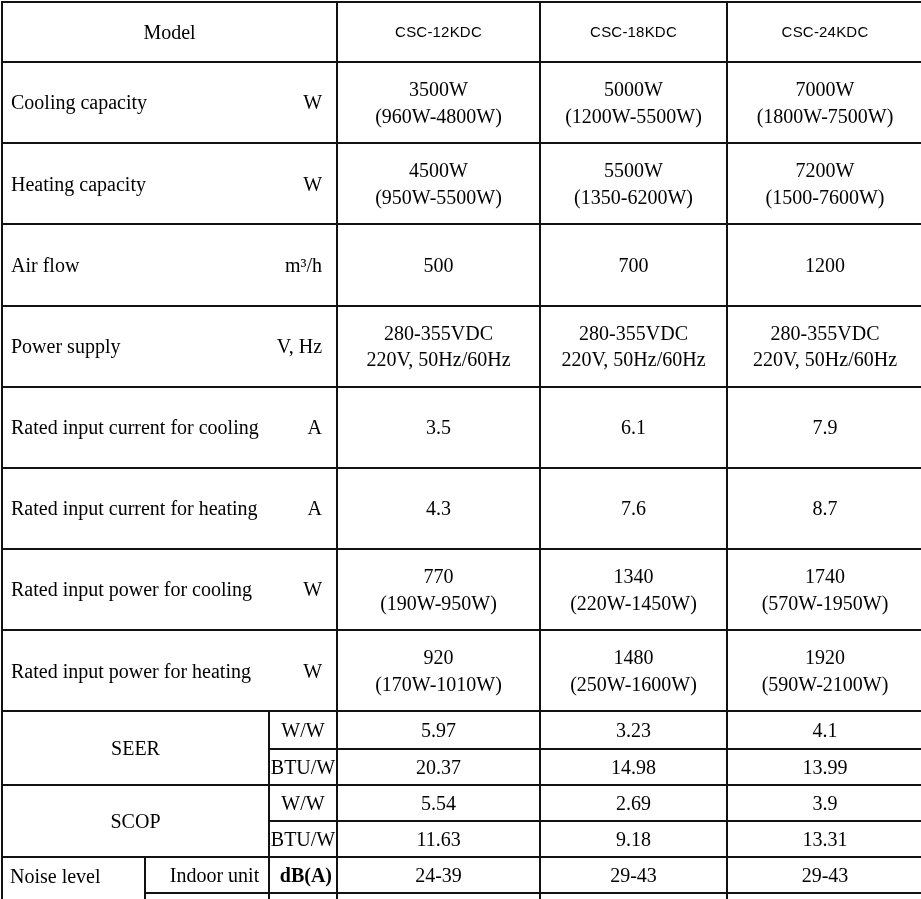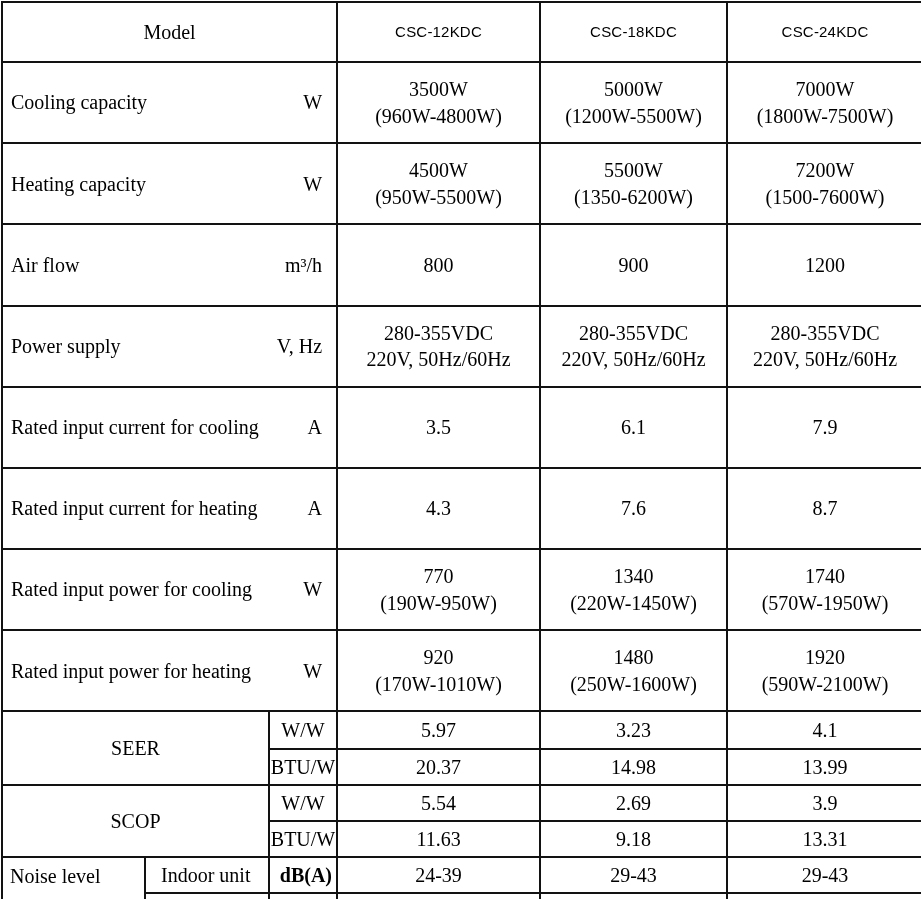--- a/index.html
+++ b/index.html
@@ -53,21 +53,21 @@
   }
   .lu .lab { text-align: left; }
   .lu .unit { text-align: right; }
 
   
   td.grp-center { text-align: center; }
   td.grp-left  { text-align: left; padding-left: 7px; }
   td.vtop      { vertical-align: top; padding-top: 5px; }
 
   
-  td.sublbl { text-align: left; padding-left: 15px; }
+  td.sublbl { text-align: center; padding-left: 15px; }
   td.unitr  { text-align: right; padding-right: 4px; font-weight: bold; }
   td.unitc  { text-align: center; }
   td.val    { text-align: center; margin-left: 10px; }
 
   
   tr.h60 { height: 60px; }
   tr.h59 { height: 59px; }
   tr.h58 { height: 58px; }
   tr.h38 { height: 38px; }
   tr.h37 { height: 37px; }
@@ -125,22 +125,22 @@
 (1500-7600W)</td>
     </tr>
 
     <tr class="h37">
       <td colspan="3">
         <div class="lu">
           <span class="lab">Air flow</span>
           <span class="unit">m³/h</span>
         </div>
       </td>
-      <td class="val">800</td>
-      <td class="val">900</td>
+      <td class="val">500</td>
+      <td class="val">700</td>
       <td class="val">1200</td>
     </tr>
 
     <tr class="h58">
       <td colspan="3">
         <div class="lu">
           <span class="lab">Power supply</span>
           <span class="unit">V, Hz</span>
         </div>
       </td>

